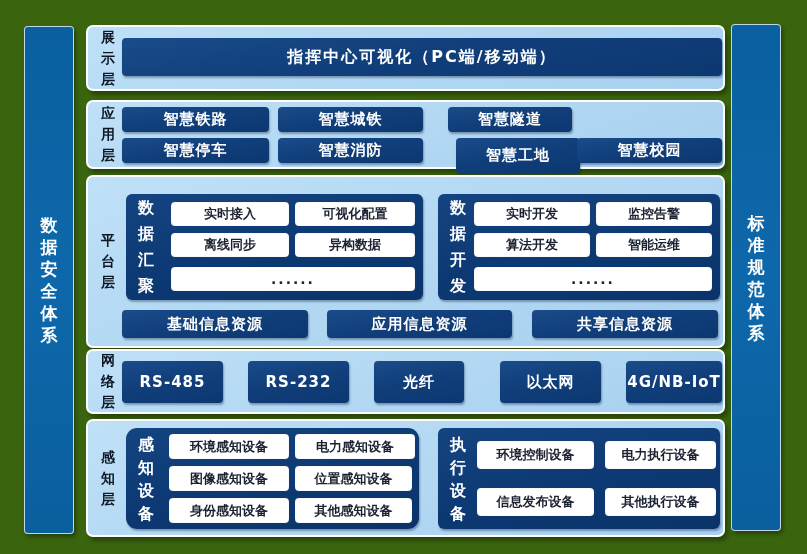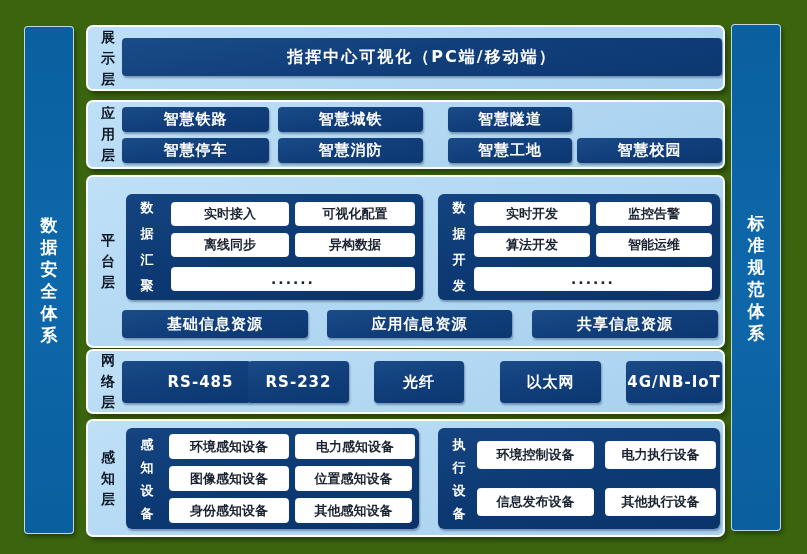--- a/index.html
+++ b/index.html
@@ -55,22 +55,22 @@
   .group{
     position:absolute;border-radius:6px;
     background:linear-gradient(170deg,#144481 0%,#0d3a74 50%,#0a336a 100%);
     box-shadow:1px 2px 2px rgba(10,30,60,.35);
   }
   .group-label{
     position:absolute;left:0;top:0;bottom:0;width:42px;
     display:flex;align-items:center;justify-content:center;
   }
   .group-label .vtext{
-    width:18px;color:#ffffff;font-size:13px;line-height:26px;
-    text-align:center;word-break:break-all;font-weight:600;
+    width:18px;color:#ffffff;font-size:16px;line-height:26px;
+    text-align:left;word-break:break-all;font-weight:600;
   }
   .white-box{
     position:absolute;background:#ffffff;border-radius:4px;
     display:flex;align-items:center;justify-content:center;
     color:#1b2230;font-size:13px;font-weight:600;white-space:nowrap;
     box-shadow:inset 0 0 1px rgba(0,0,0,.25);
   }
   .white-box.dots{font-size:14px;font-weight:700;letter-spacing:2px;}
 </style>
 </head>
@@ -95,21 +95,21 @@
 
   <div class="panel" style="top:100px;height:65px;">
     <div class="panel-label">
       <div class="vtext">应用层</div>
     </div>
     <div class="navy" style="left:34px;top:5px;width:147px;height:25px;">智慧铁路</div>
     <div class="navy" style="left:190px;top:5px;width:145px;height:25px;">智慧城铁</div>
     <div class="navy" style="left:360px;top:5px;width:124px;height:25px;">智慧隧道</div>
     <div class="navy" style="left:34px;top:36px;width:147px;height:25px;">智慧停车</div>
     <div class="navy" style="left:190px;top:36px;width:145px;height:25px;">智慧消防</div>
-    <div class="navy" style="left:360px;top:36px;width:124px;height:25px;">智慧工地</div>
+    <div class="navy" style="left:368px;top:36px;width:124px;height:35px;">智慧工地</div>
     <div class="navy" style="left:489px;top:36px;width:145px;height:25px;">智慧校园</div>
   </div>
 
   <div class="panel" style="top:175px;height:169px;">
     <div class="panel-label">
       <div class="vtext">平台层</div>
     </div>
 
     <div class="group" style="left:38px;top:17px;width:297px;height:106px;">
       <div class="group-label">
@@ -135,33 +135,33 @@
 
     <div class="navy" style="left:34px;top:133px;width:186px;height:28px;">基础信息资源</div>
     <div class="navy" style="left:239px;top:133px;width:185px;height:28px;">应用信息资源</div>
     <div class="navy" style="left:444px;top:133px;width:186px;height:28px;">共享信息资源</div>
   </div>
 
   <div class="panel" style="top:349px;height:61px;">
     <div class="panel-label">
       <div class="vtext">网络层</div>
     </div>
-    <div class="navy" style="left:34px;top:10px;width:101px;height:42px;padding-left:28px;">RS-485</div>
+    <div class="navy" style="left:34px;top:10px;width:101px;height:42px;">RS-485</div>
     <div class="navy" style="left:160px;top:10px;width:101px;height:42px;">RS-232</div>
     <div class="navy" style="left:286px;top:10px;width:90px;height:42px;">光纤</div>
     <div class="navy" style="left:412px;top:10px;width:101px;height:42px;">以太网</div>
     <div class="navy" style="left:538px;top:10px;width:96px;height:42px;">4G/NB-IoT</div>
   </div>
 
   <div class="panel" style="top:419px;height:114px;">
     <div class="panel-label">
       <div class="vtext">感知层</div>
     </div>
 
-    <div class="group" style="left:38px;top:7px;width:293px;height:101px;">
+    <div class="group" style="left:38px;top:7px;width:293px;height:101px;border-radius:11px;">
       <div class="group-label">
         <div class="vtext" style="line-height:23px;">感知设备</div>
       </div>
       <div class="white-box" style="left:43px;top:6px;width:120px;height:25px;">环境感知设备</div>
       <div class="white-box" style="left:169px;top:6px;width:120px;height:25px;">电力感知设备</div>
       <div class="white-box" style="left:43px;top:38px;width:120px;height:25px;">图像感知设备</div>
       <div class="white-box" style="left:169px;top:38px;width:117px;height:25px;">位置感知设备</div>
       <div class="white-box" style="left:43px;top:70px;width:120px;height:25px;">身份感知设备</div>
       <div class="white-box" style="left:169px;top:70px;width:117px;height:25px;">其他感知设备</div>
     </div>

